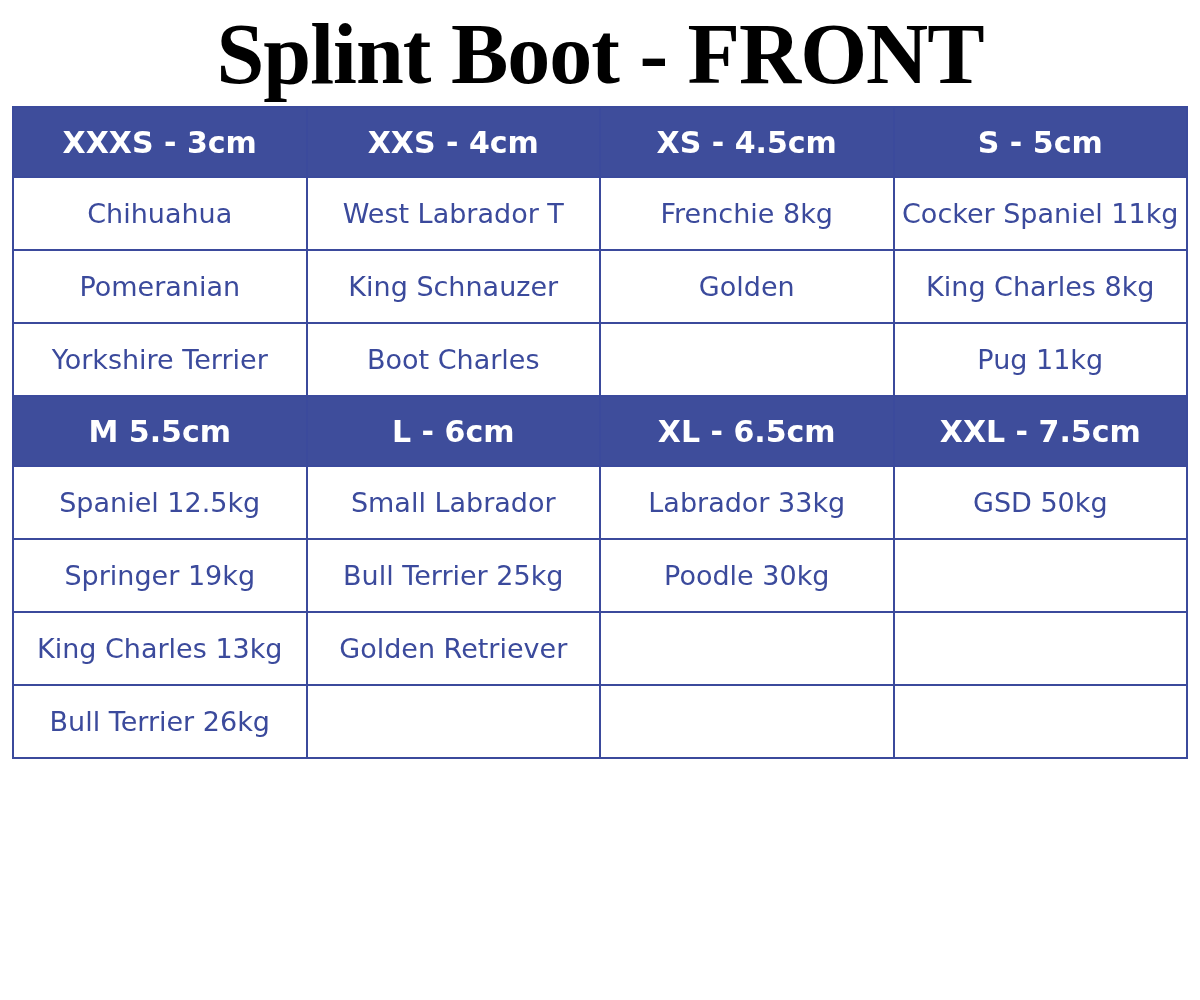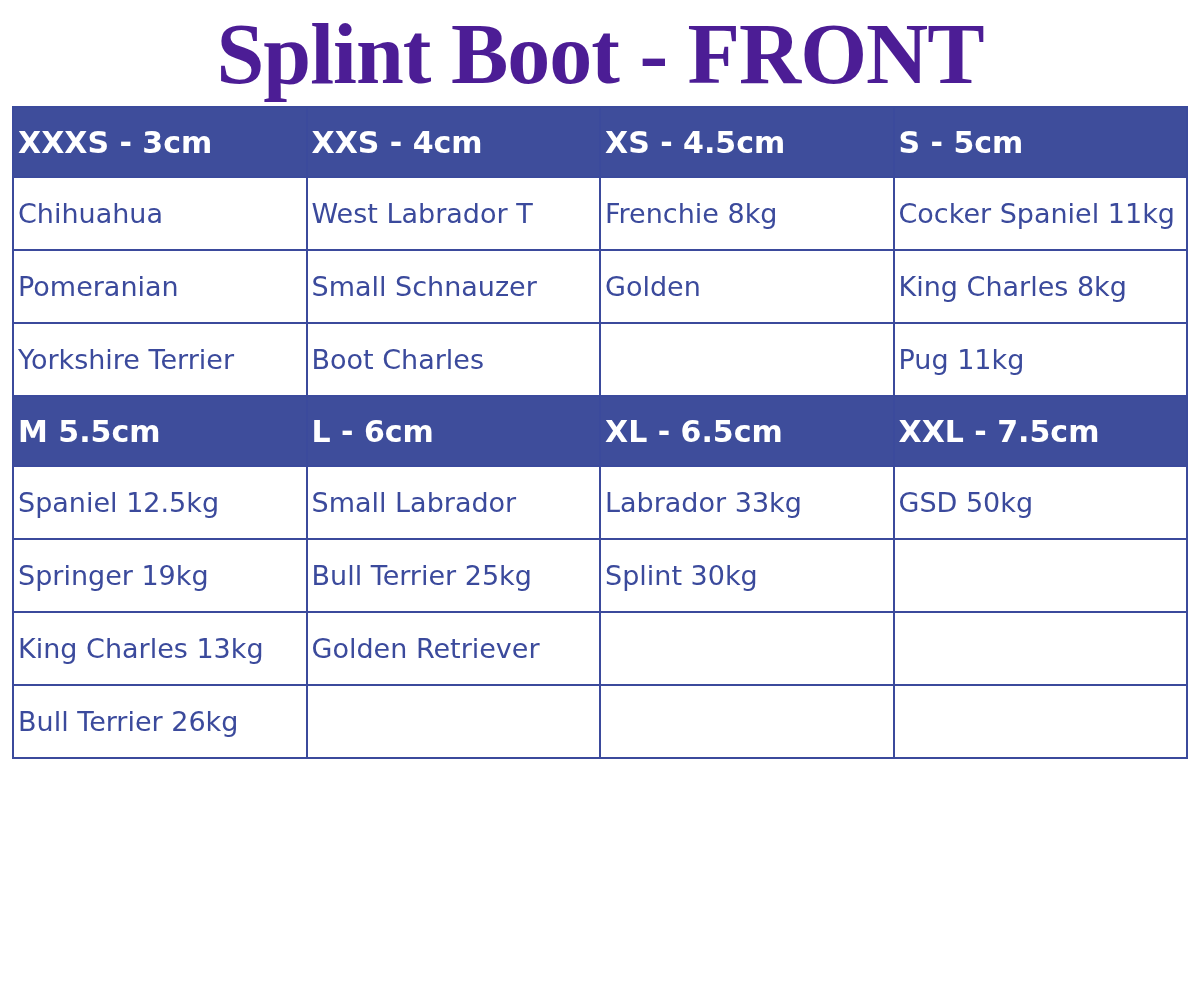--- a/index.html
+++ b/index.html
@@ -16,37 +16,38 @@
   .page {
     width: 1200px;
     height: 1000px;
     position: relative;
     background: #ffffff;
     box-sizing: border-box;
   }
   .title {
     font-family: "Liberation Serif", serif;
     font-weight: bold;
-    color: #4c1d95;
+    color: #000000;
     font-size: 86px;
     line-height: 104px;
     text-align: center;
     letter-spacing: -1px;
     padding-top: 2px;
     white-space: nowrap;
   }
   table.size-table {
     border-collapse: collapse;
     width: 1176px;
     margin: 0 12px;
     table-layout: fixed;
   }
   table.size-table td {
     border: 2px solid #3b4a9c;
     height: 73px;
+    text-align: center;
     vertical-align: middle;
     color: #3b4a9c;
     font-size: 27px;
     font-family: "DejaVu Sans", sans-serif;
     padding: 0 4px;
     box-sizing: border-box;
     overflow: hidden;
     white-space: nowrap;
   }
   table.size-table tr.header-row td {
@@ -79,21 +80,21 @@
       </tr>
 
       <tr>
         <td>Chihuahua</td>
         <td>West Labrador T</td>
         <td>Frenchie 8kg</td>
         <td>Cocker Spaniel 11kg</td>
       </tr>
       <tr>
         <td>Pomeranian</td>
-        <td>Small Schnauzer</td>
+        <td>King Schnauzer</td>
         <td>Golden</td>
         <td>King Charles 8kg</td>
       </tr>
       <tr>
         <td>Yorkshire Terrier</td>
         <td>Boot Charles</td>
         <td class="empty"></td>
         <td>Pug 11kg</td>
       </tr>
 
@@ -106,21 +107,21 @@
 
       <tr>
         <td>Spaniel 12.5kg</td>
         <td>Small Labrador</td>
         <td>Labrador 33kg</td>
         <td>GSD 50kg</td>
       </tr>
       <tr>
         <td>Springer 19kg</td>
         <td>Bull Terrier 25kg</td>
-        <td>Splint 30kg</td>
+        <td>Poodle 30kg</td>
         <td class="empty"></td>
       </tr>
       <tr>
         <td>King Charles 13kg</td>
         <td>Golden Retriever</td>
         <td class="empty"></td>
         <td class="empty"></td>
       </tr>
       <tr>
         <td>Bull Terrier 26kg</td>

